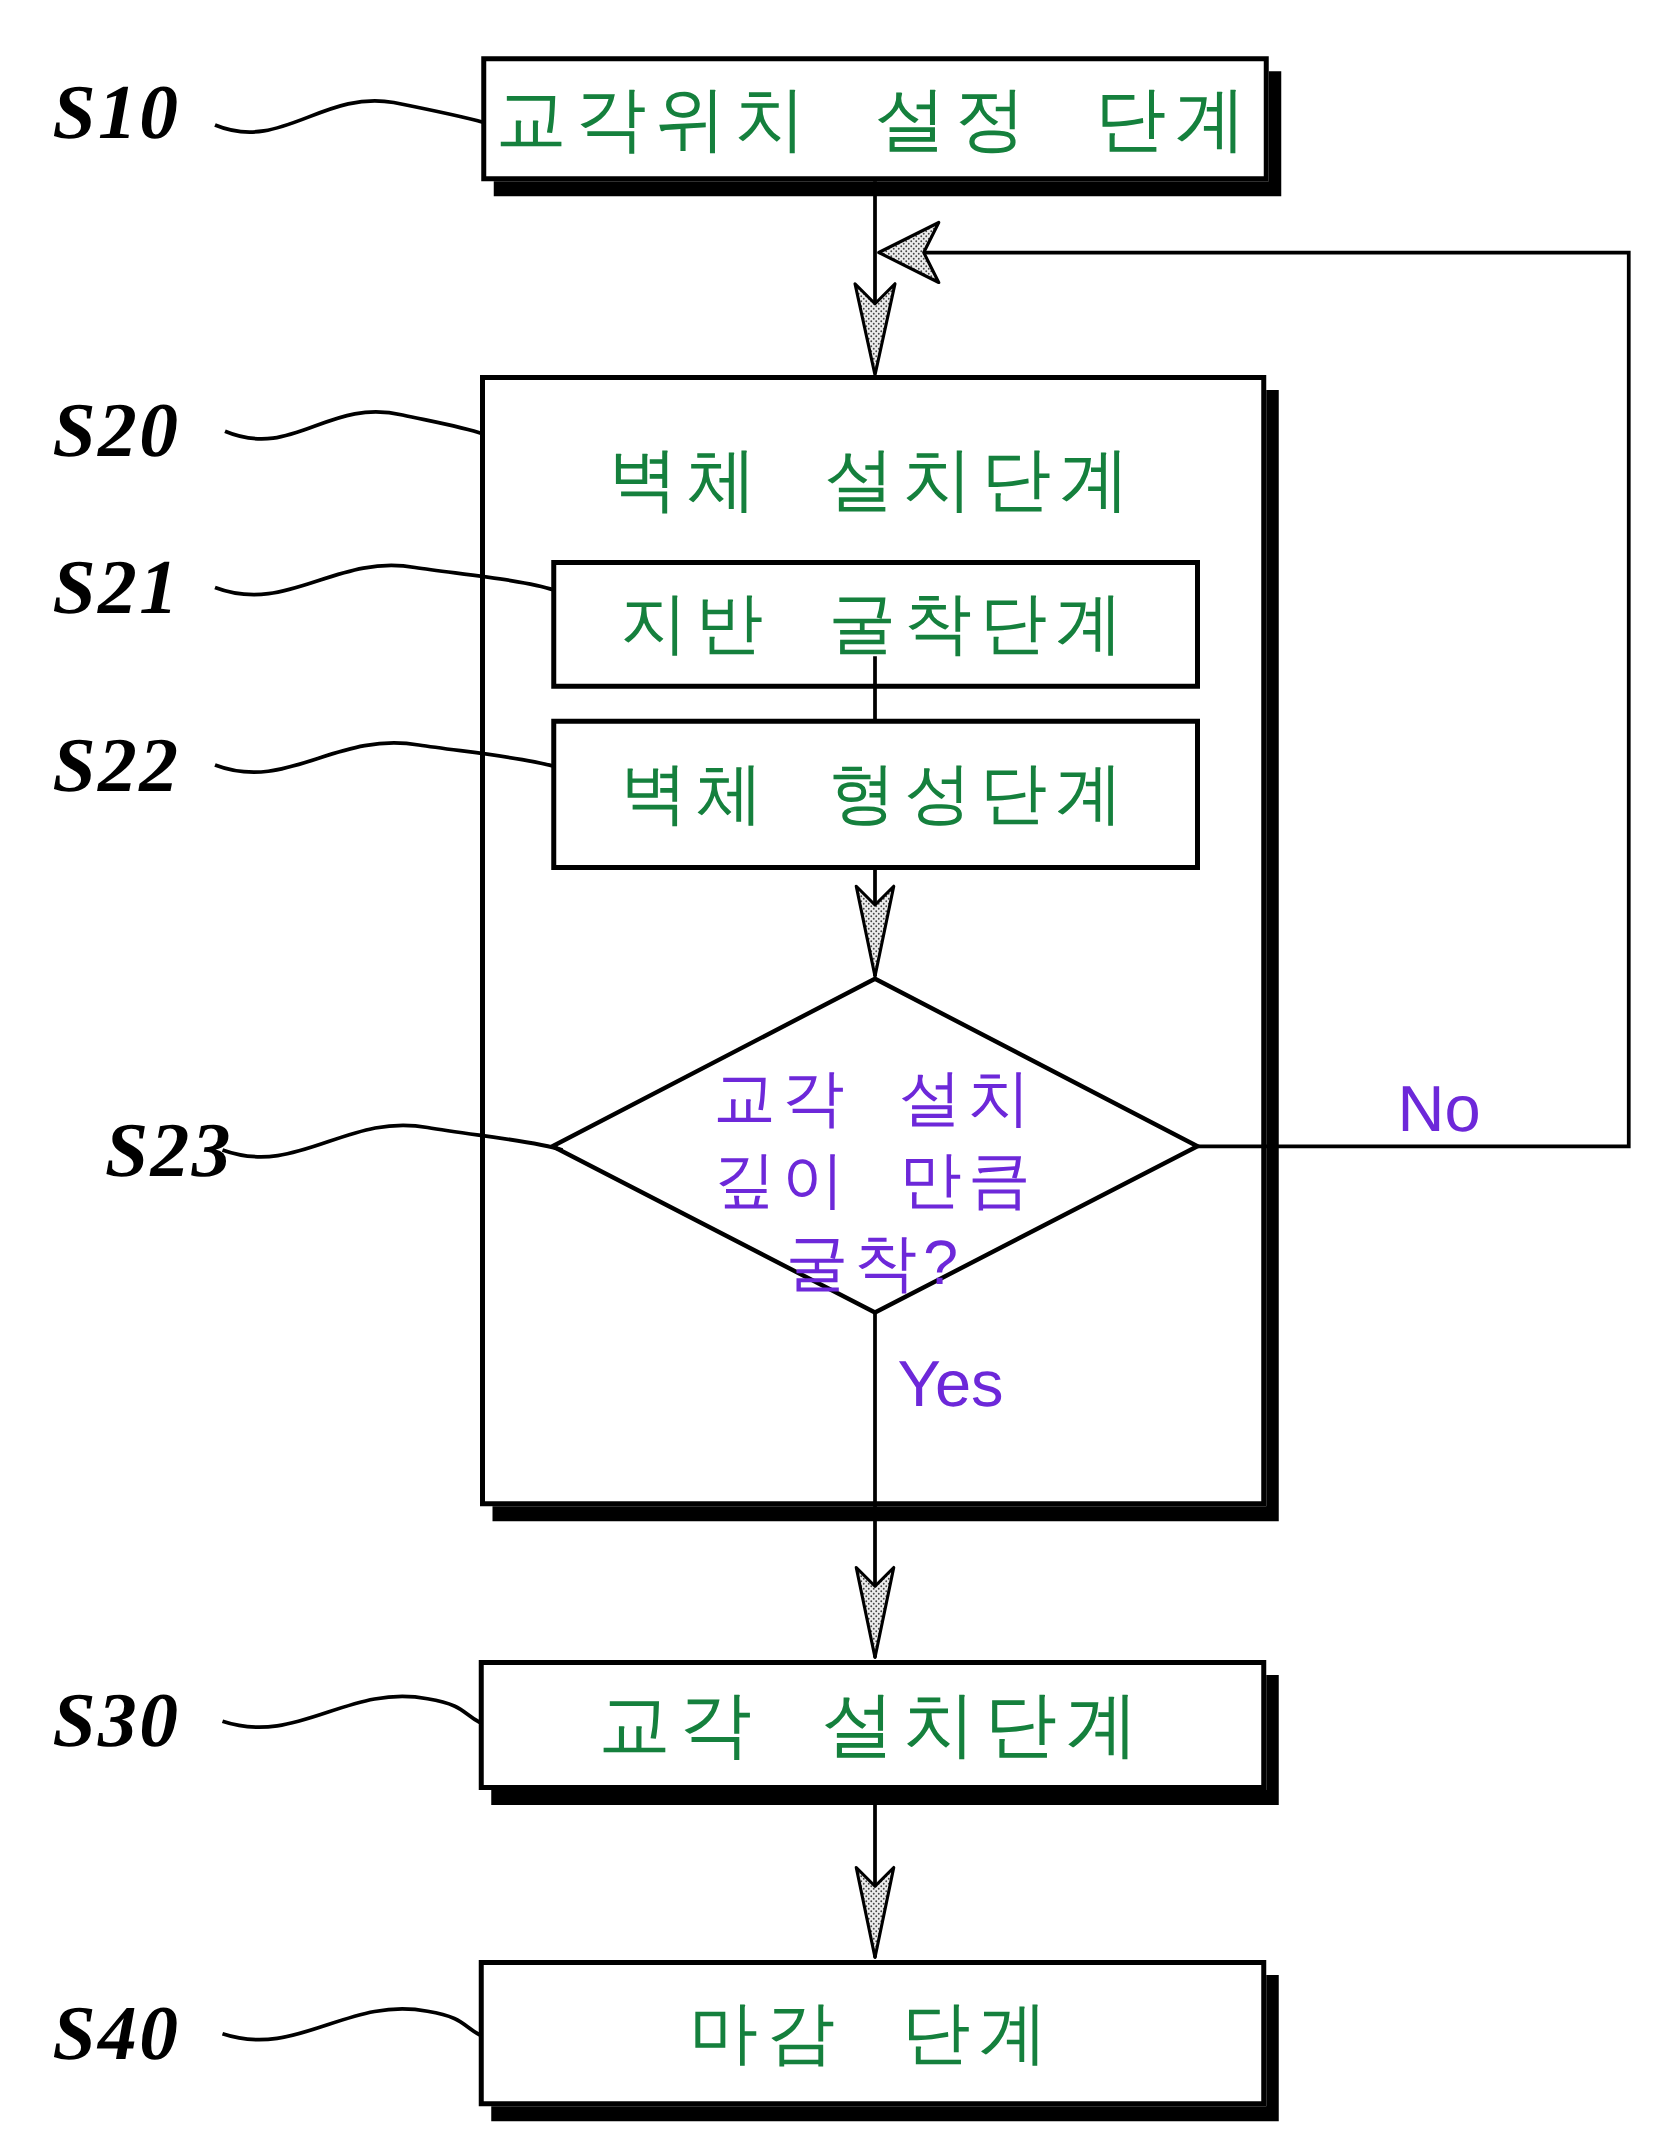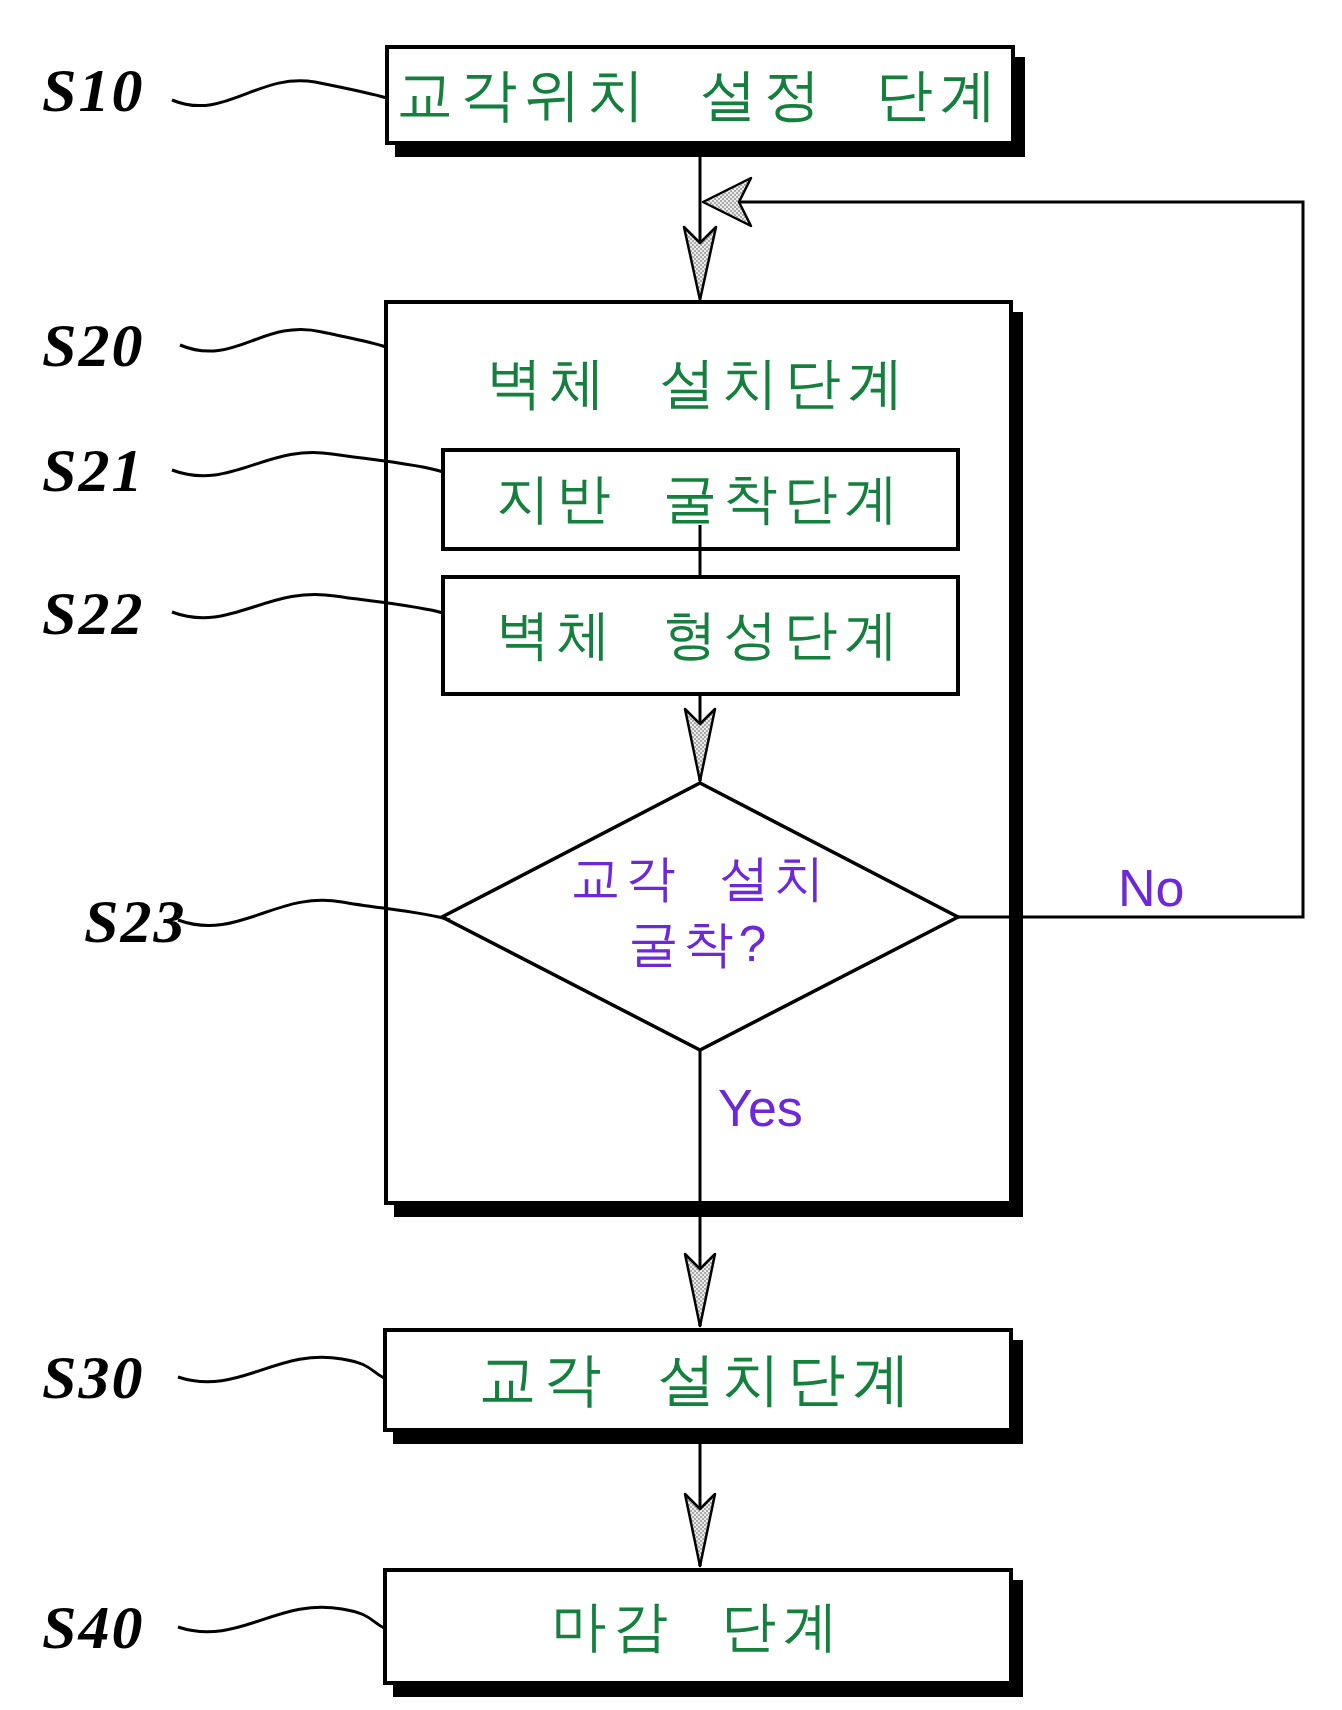--- a/index.html
+++ b/index.html
@@ -121,20 +121,21 @@
     <path fill="none" stroke="#000" stroke-width="3" d="M180,345 C235,368 262,318 322,332 C350,338 372,342 386,347"></path>
     <path fill="none" stroke="#000" stroke-width="3" d="M172,470 C230,492 268,443 332,454 C365,459 420,464 443,472"></path>
     <path fill="none" stroke="#000" stroke-width="3" d="M172,612 C230,634 268,585 335,596 C368,601 420,606 443,613"></path>
     <path fill="none" stroke="#000" stroke-width="3" d="M178,920 C238,942 278,890 342,902 C375,908 425,912 450,920"></path>
     <path fill="none" stroke="#000" stroke-width="3" d="M178,1377 C238,1397 278,1347 342,1359 C372,1364 370,1371 384,1378"></path>
     <path fill="none" stroke="#000" stroke-width="3" d="M178,1627 C238,1647 278,1597 342,1609 C372,1614 370,1621 384,1628"></path>
   </svg>
 
   <div class="float-text" id="diamond-text">
     <div>교각 설치</div>
+    <div>깊이 만큼</div>
     <div>굴착?</div>
   </div>
 
   <div class="float-text" id="yes-label">Yes</div>
   <div class="float-text" id="no-label">No</div>
 
   <div class="step-label" id="label-s10">S10</div>
   <div class="step-label" id="label-s20">S20</div>
   <div class="step-label" id="label-s21">S21</div>
   <div class="step-label" id="label-s22">S22</div>

